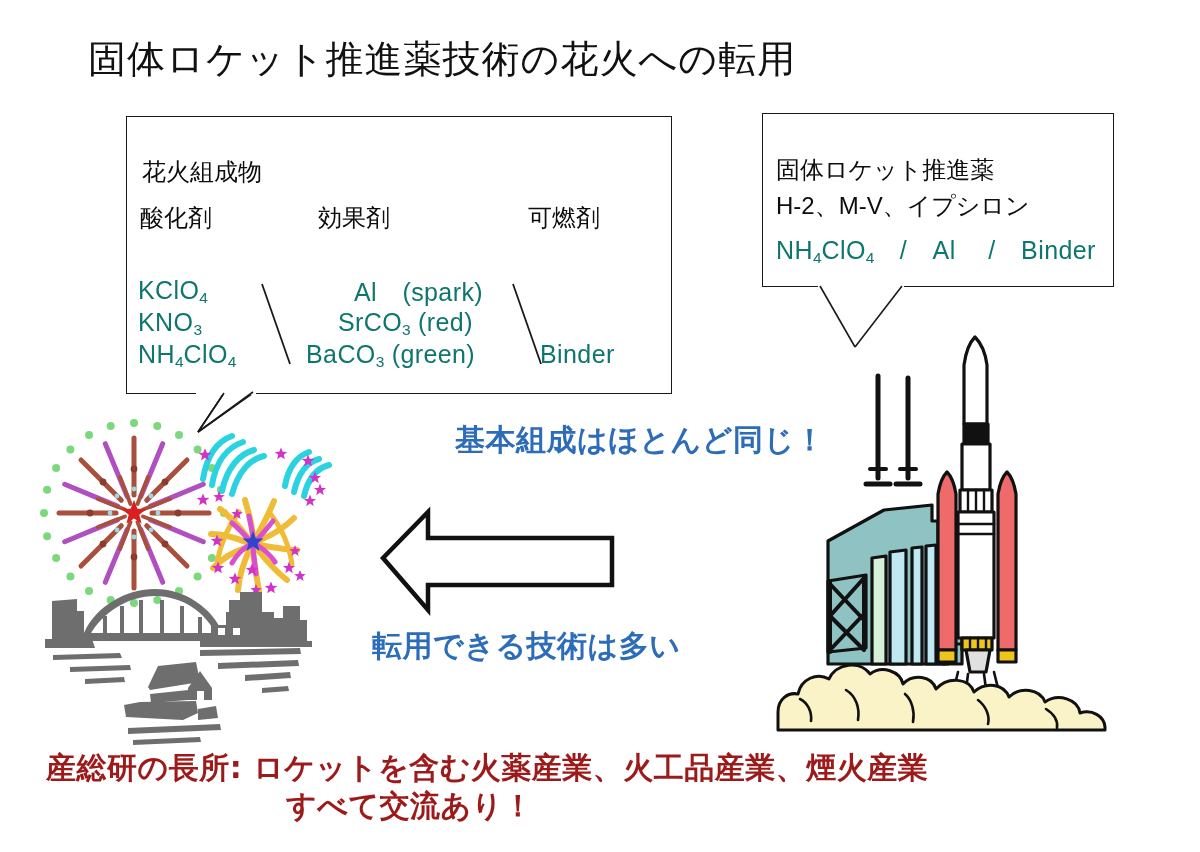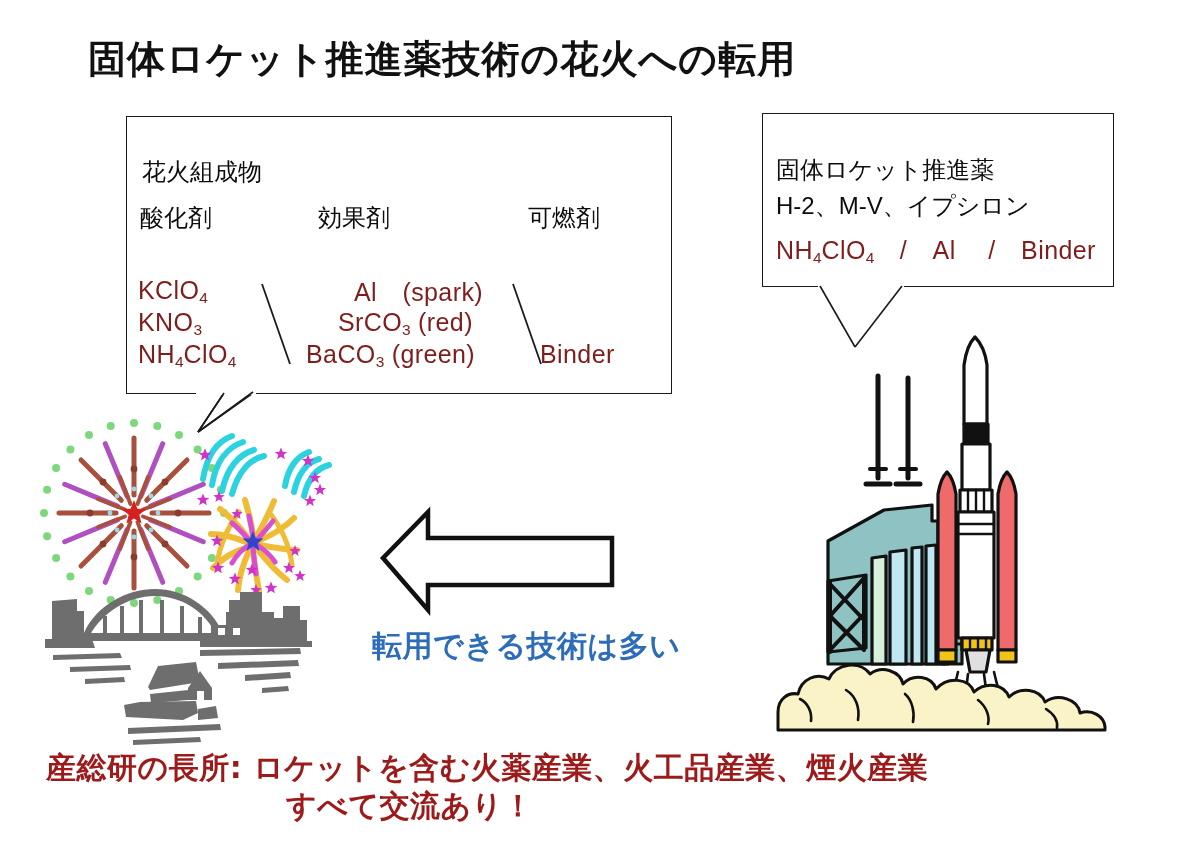--- a/index.html
+++ b/index.html
@@ -6,21 +6,21 @@
   body{
     width:1200px;height:852px;background:#ffffff;
     font-family:"Liberation Sans","DejaVu Sans",sans-serif;
     overflow:hidden;position:relative;
   }
   .stage{position:absolute;left:0;top:0;width:1200px;height:852px;}
 
   
   .title{
     position:absolute;left:88px;top:34px;
-    font-size:38px;font-weight:700;color:#111111;
+    font-size:38px;font-weight:400;color:#111111;
     letter-spacing:1px;white-space:nowrap;
     font-family:"DejaVu Sans","Liberation Sans",sans-serif;
   }
 
   
   .box{
     position:absolute;background:#ffffff;
     border:1.6px solid #1a1a1a;box-sizing:border-box;
   }
   #box-left{left:126px;top:116px;width:546px;height:278px;}
@@ -29,21 +29,21 @@
   .bx-title{
     position:absolute;font-size:24px;color:#0d0d0d;white-space:nowrap;
     font-family:"DejaVu Sans","Liberation Sans",sans-serif;
     margin-top:24px;
   }
   .bx-head{
     position:absolute;font-size:24px;color:#0d0d0d;white-space:nowrap;
     font-family:"DejaVu Sans","Liberation Sans",sans-serif;
   }
   .chem{
-    position:absolute;font-size:25px;color:#7f1d1d;white-space:nowrap;
+    position:absolute;font-size:25px;color:#0f766e;white-space:nowrap;
     font-family:"Liberation Sans","DejaVu Sans",sans-serif;
     letter-spacing:0.4px;
   }
   .chem sub{font-size:0.62em;vertical-align:-0.26em;letter-spacing:0;}
 
   
   .blue{
     position:absolute;color:#2c6cb8;font-size:30px;font-weight:700;
     white-space:nowrap;letter-spacing:0.5px;
     font-family:"DejaVu Sans","Liberation Sans",sans-serif;
@@ -83,20 +83,21 @@
   <div class="chem" style="left:306px;top:340px;">BaCO<sub>3</sub> (green)</div>
 
   <div class="chem" style="left:540px;top:340px;">Binder</div>
 
   <div class="box" id="box-right"></div>
 
   <div class="bx-title" style="left:776px;top:130px;text-align:center;">固体ロケット推進薬</div>
   <div class="bx-title" style="left:776px;top:166px;font-family:'Liberation Sans',sans-serif;">H-2、M-V、イプシロン</div>
   <div class="chem" style="left:776px;top:234px;">NH<sub>4</sub>ClO<sub>4</sub>　/　Al　 /　Binder</div>
 
+  <div class="blue" style="left:455px;top:420px;">基本組成はほとんど同じ！</div>
   <div class="blue" style="left:372px;top:626px;">転用できる技術は多い</div>
 
   <div class="red" style="left:46px;top:748px;">産総研の長所: ロケットを含む火薬産業、火工品産業、煙火産業</div>
   <div class="red" style="left:286px;top:786px;">すべて交流あり！</div>
 
   <svg class="svg-layer" viewBox="0 0 1200 852" xmlns="http://www.w3.org/2000/svg">
 
     <g stroke="#1a1a1a" stroke-width="1.8">
       <line x1="262" y1="284" x2="290" y2="364"></line>
       <line x1="513" y1="284" x2="541" y2="364"></line>

